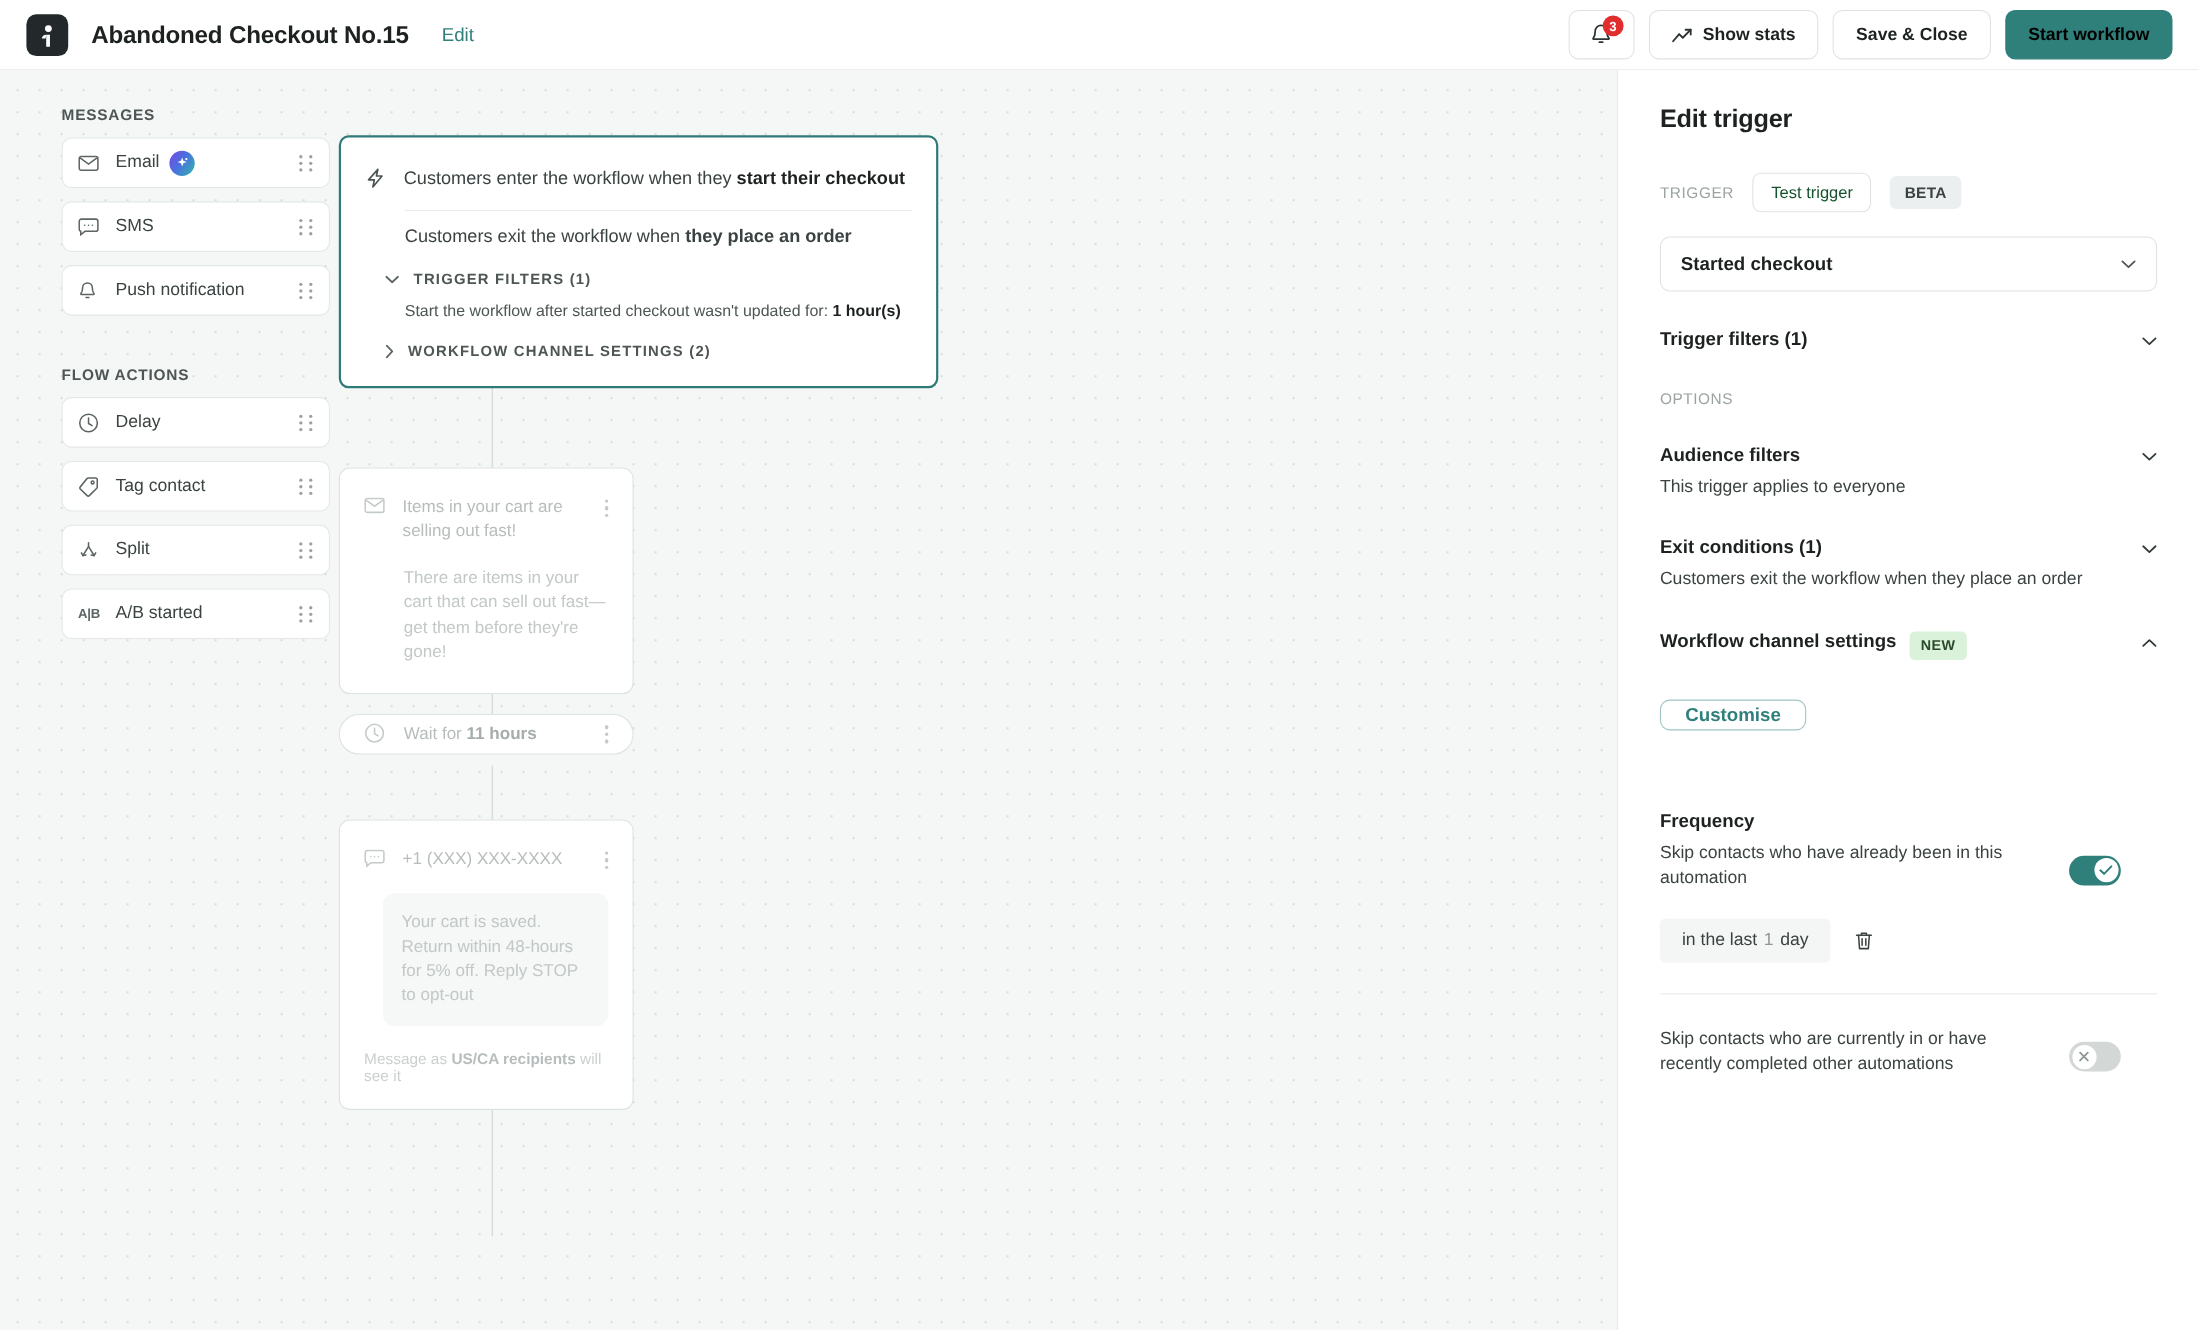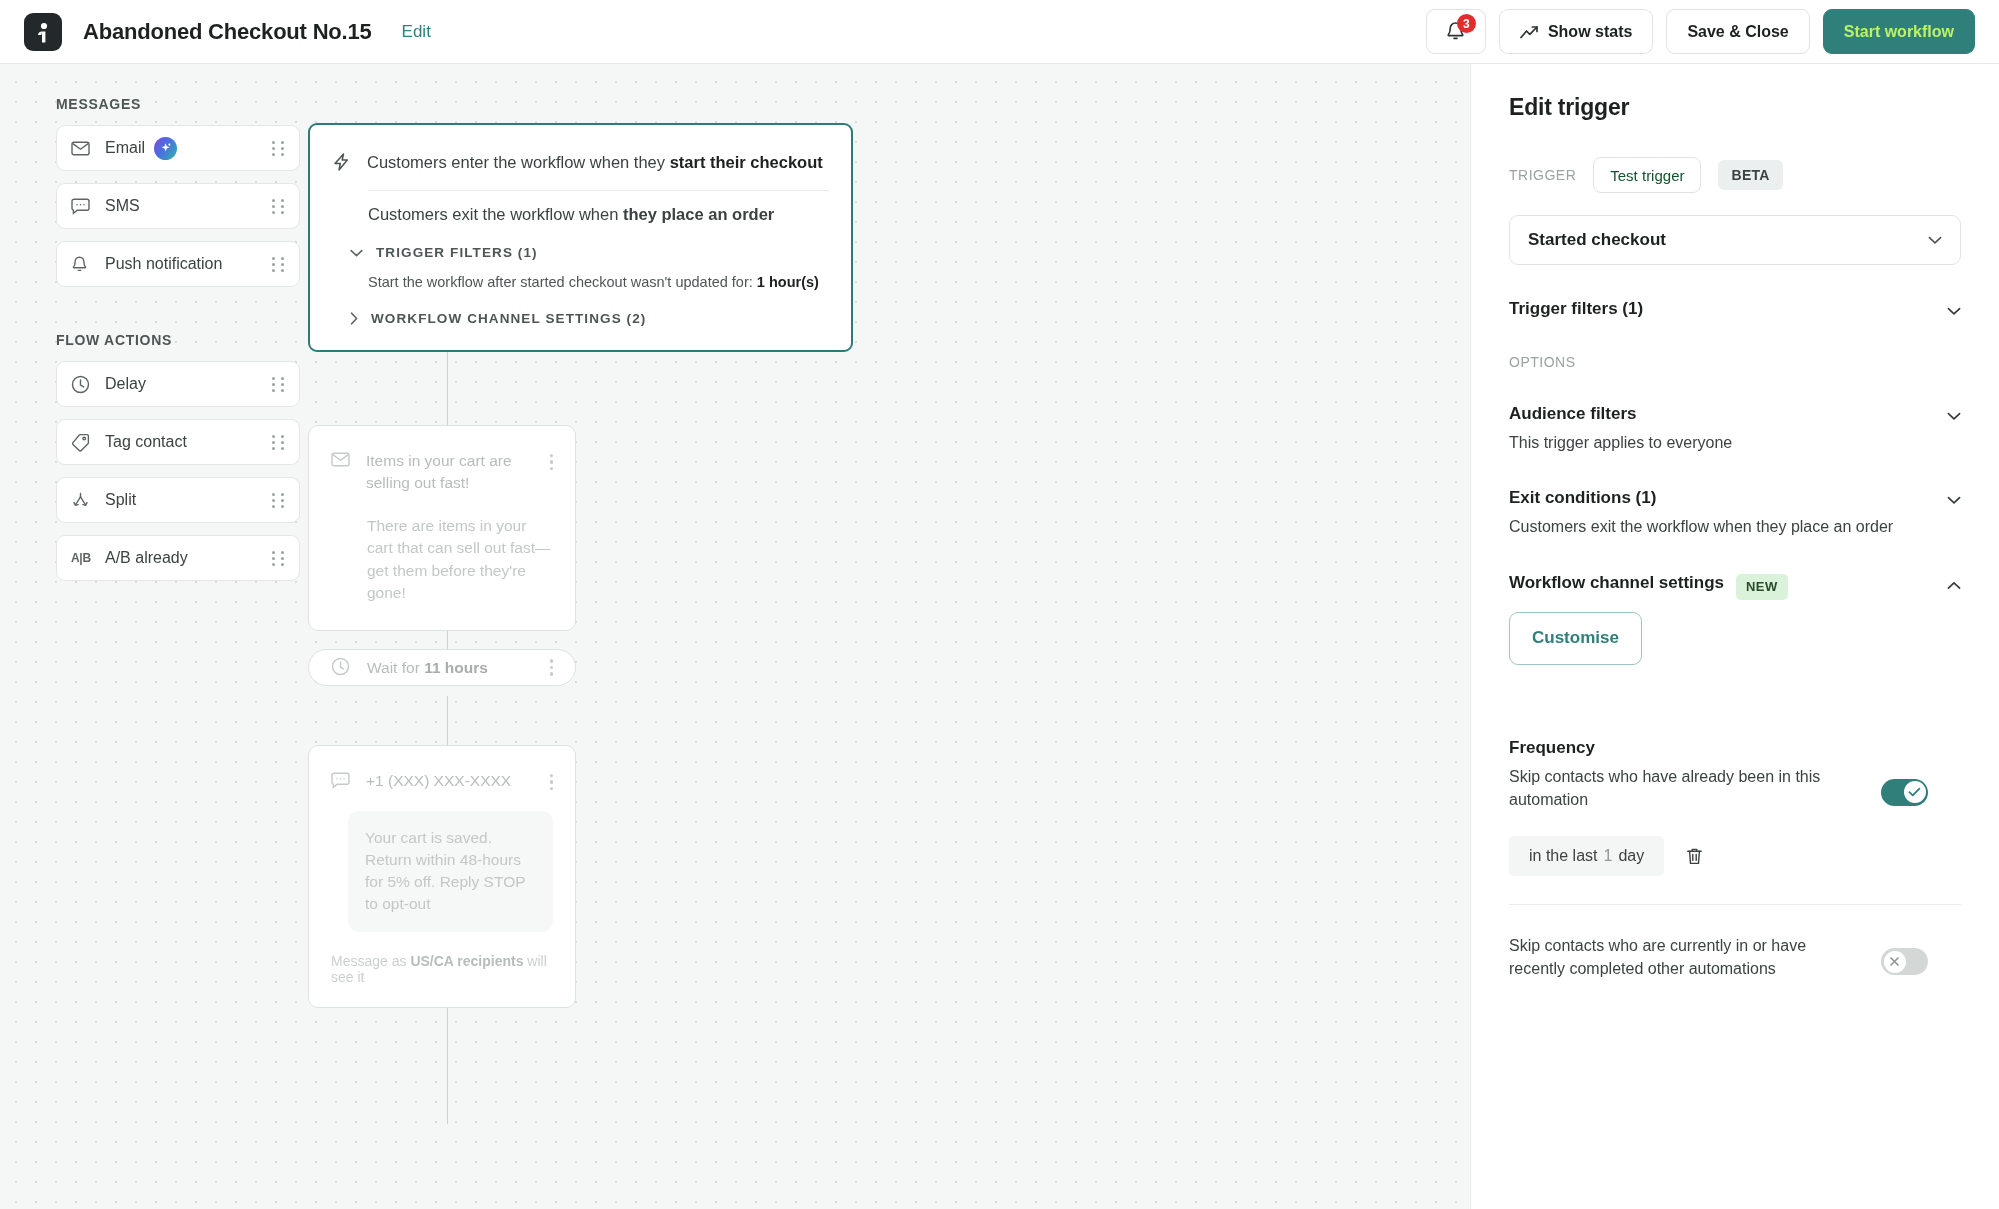--- a/index.html
+++ b/index.html
@@ -59,21 +59,21 @@
   .btn {
     height: 45px; padding: 0 20px;
     border: 1px solid #dfe4e3; border-radius: 9px;
     background: #fff; color: #1d2221;
     font-size: 16px; font-weight: 600;
     font-family: "Liberation Sans", sans-serif;
     display: flex; align-items: center; gap: 9px;
     cursor: pointer; white-space: nowrap;
   }
   .btn-primary {
-    background: #2f7f7b; border-color: #2f7f7b; color: #bef264;
+    background: #2f7f7b; border-color: #2f7f7b; color: #000000;
   }
 
   
   .canvas {
     position: absolute; top: 64px; left: 0;
     width: 1470px; height: 1145px;
     background-color: #f5f7f6;
     background-image: radial-gradient(#d6dcda 1.2px, transparent 1.2px);
     background-size: 20px 20px;
     background-position: 6px 8px;
@@ -240,21 +240,21 @@
   .options-label {
     font-size: 14px; color: #9aa3a2; letter-spacing: 0.5px; margin-top: 34px;
   }
   .new-badge {
     height: 26px; padding: 0 10px; border-radius: 5px;
     background: #d9f2d9; color: #2b4a2c;
     font-size: 13px; font-weight: 700; letter-spacing: 0.4px;
     display: flex; align-items: center; margin-left: 12px; margin-top: 1px;
   }
   .outline-btn {
-    margin-top: 12px; height: 53px; padding: 0 22px;
+    margin-top: 36px; height: 28px; padding: 0 22px;
     border: 1px solid #9fc5c3; border-radius: 9px; background: #fff;
     color: #2f7f7b; font-size: 17px; font-weight: 600;
     font-family: "Liberation Sans", sans-serif;
     display: inline-flex; align-items: center; cursor: pointer;
   }
   .freq-title { font-size: 17px; font-weight: 700; color: #1d2221; margin-top: 73px; }
   .freq-row {
     display: flex; align-items: flex-start; gap: 22px; margin-top: 7px;
   }
   .freq-text { font-size: 16px; color: #3b4342; line-height: 1.45; flex: 1; max-width: 350px; }
@@ -443,21 +443,21 @@
           <i></i>
           <i></i>
           <i></i>
           <i></i>
           <i></i>
         </span>
     </div>
 
     <div class="pal-item">
       <span class="ab-mark">A|B</span>
-      <span class="pal-label">A/B already</span>
+      <span class="pal-label">A/B started</span>
       <span class="drag-dots">
           <i></i>
           <i></i>
           <i></i>
           <i></i>
           <i></i>
           <i></i>
         </span>
     </div>
   </div>

